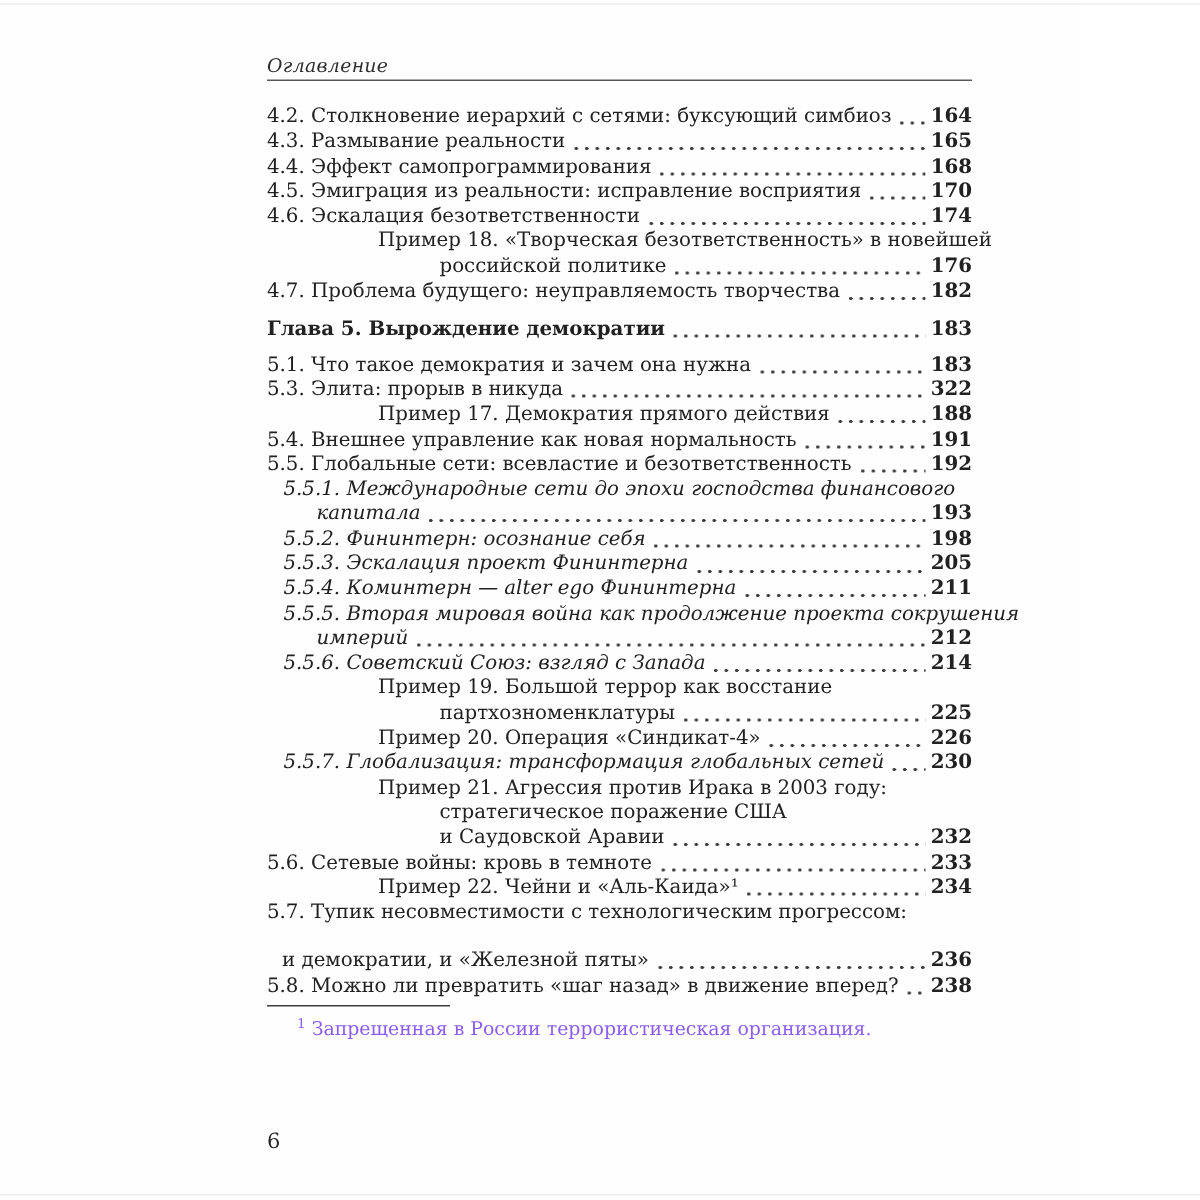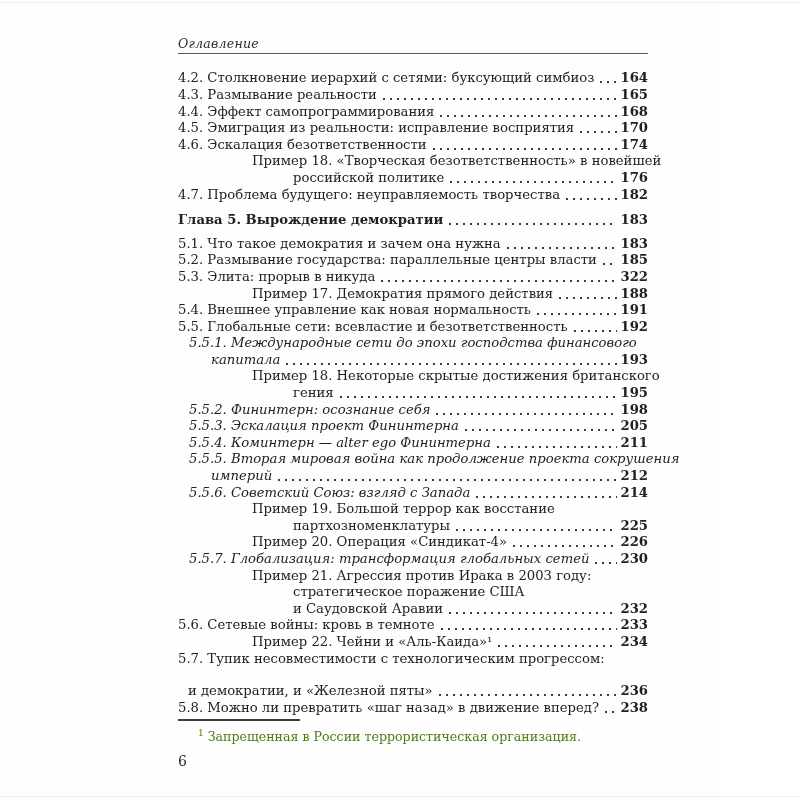--- a/index.html
+++ b/index.html
@@ -85,21 +85,21 @@
     margin-top: 3px;
     width: 122px;
     height: 1.2px;
     background: #3c3c3c;
   }
   .footnote {
     margin-top: 5px;
     font-size: 12.6px;
     line-height: 15.5px;
     text-indent: 20px;
-    color: #4d7c0f;
+    color: #8b5cf6;
   }
   .footnote sup { font-size: 9px; }
 
   .folio {
     position: absolute;
     left: 0; top: 717px;
     font-size: 14px;
     color: #2a2a2a;
   }
 </style>
@@ -179,27 +179,20 @@
         </div>
         <div class="entry main">
           <div class="line">
             <span class="t">5.1. Что такое демократия и зачем она нужна</span>
             <span class="leader"></span>
             <span class="pg">183</span>
           </div>
         </div>
         <div class="entry main">
           <div class="line">
-            <span class="t">5.2. Размывание государства: параллельные центры власти</span>
-            <span class="leader"></span>
-            <span class="pg">185</span>
-          </div>
-        </div>
-        <div class="entry main">
-          <div class="line">
             <span class="t">5.3. Элита: прорыв в никуда</span>
             <span class="leader"></span>
             <span class="pg">322</span>
           </div>
         </div>
         <div class="entry example">
           <div class="line">
             <span class="t">Пример 17. Демократия прямого действия</span>
             <span class="leader"></span>
             <span class="pg">188</span>
@@ -220,30 +213,20 @@
           </div>
         </div>
         <div class="entry sub">
           <div class="line">
             <span class="t">5.5.1. Международные сети до эпохи господства финансового</span>
           </div>
           <div class="line cont">
             <span class="t">капитала</span>
             <span class="leader"></span>
             <span class="pg">193</span>
-          </div>
-        </div>
-        <div class="entry example">
-          <div class="line">
-            <span class="t">Пример 18. Некоторые скрытые достижения британского</span>
-          </div>
-          <div class="line cont">
-            <span class="t">гения</span>
-            <span class="leader"></span>
-            <span class="pg">195</span>
           </div>
         </div>
         <div class="entry sub">
           <div class="line">
             <span class="t">5.5.2. Фининтерн: осознание себя</span>
             <span class="leader"></span>
             <span class="pg">198</span>
           </div>
         </div>
         <div class="entry sub">

